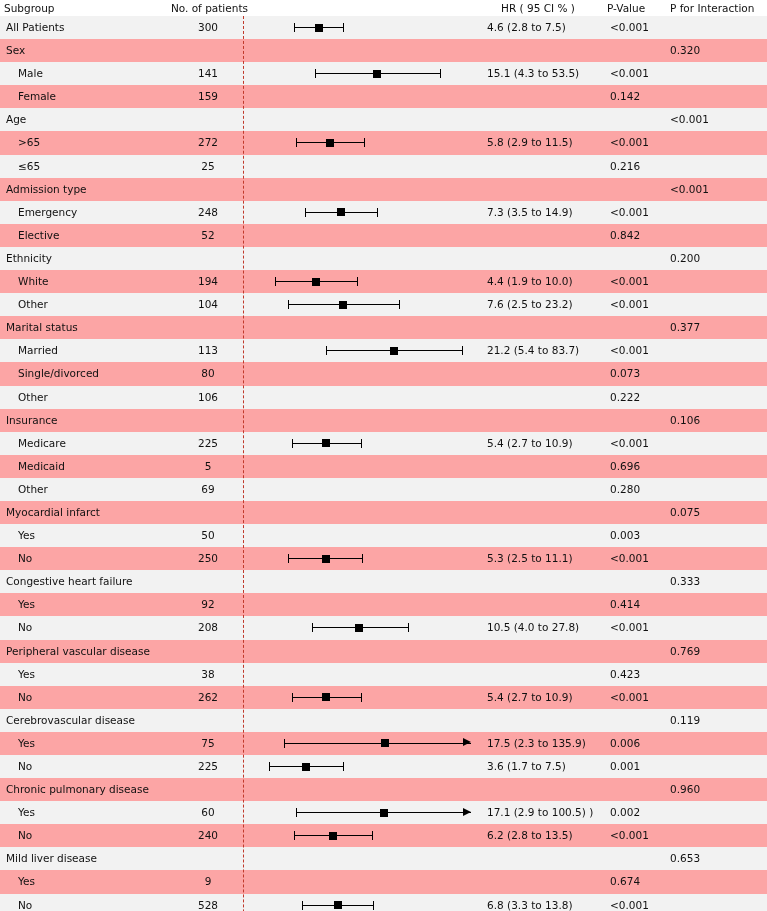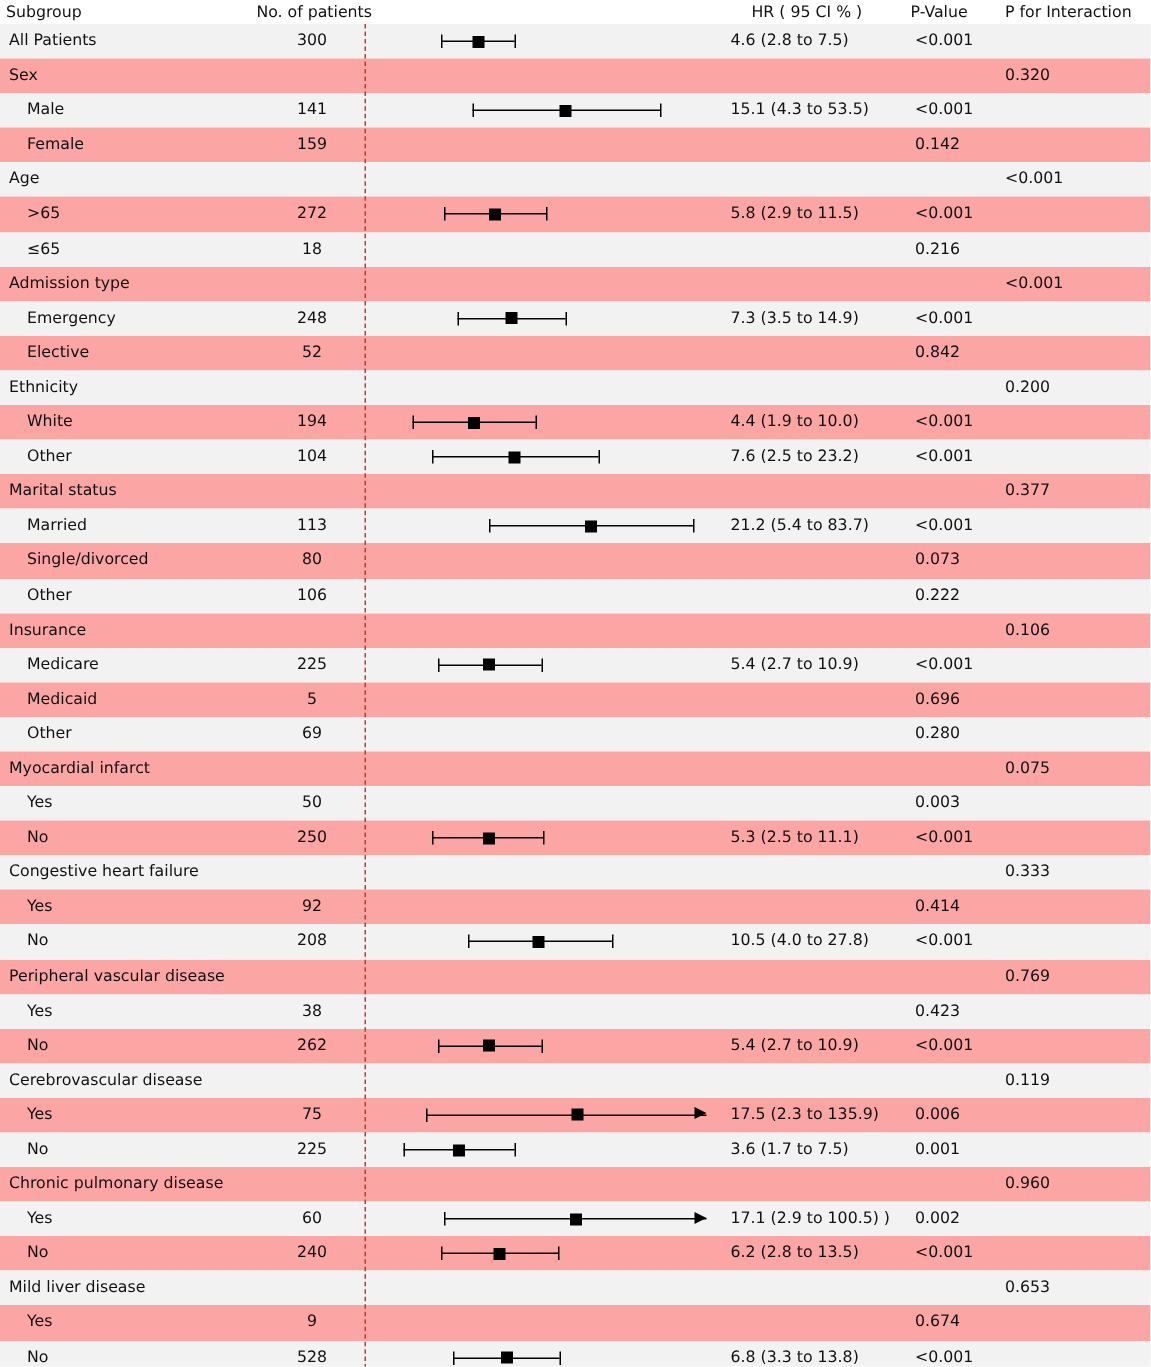--- a/index.html
+++ b/index.html
@@ -184,21 +184,21 @@
         <div class="cell c-pi"></div>
         <div class="plotcell">
           <div class="ci" style="left: 52.7134px; width: 68.2062px;"></div>
           <div class="cap" style="left: 52.7134px;"></div>
           <div class="cap" style="left: 120.92px;"></div>
           <div class="marker" style="left: 87.0308px;"></div>
         </div>
       </div>
       <div class="row shade">
         <div class="cell c-label indent">≤65</div>
-        <div class="cell c-n">18</div>
+        <div class="cell c-n">25</div>
         <div class="cell c-hr"></div>
         <div class="cell c-p">0.216</div>
         <div class="cell c-pi"></div>
         <div class="plotcell"></div>
       </div>
       <div class="row plain">
         <div class="cell c-label">Admission type</div>
         <div class="cell c-n"></div>
         <div class="cell c-hr"></div>
         <div class="cell c-p"></div>

